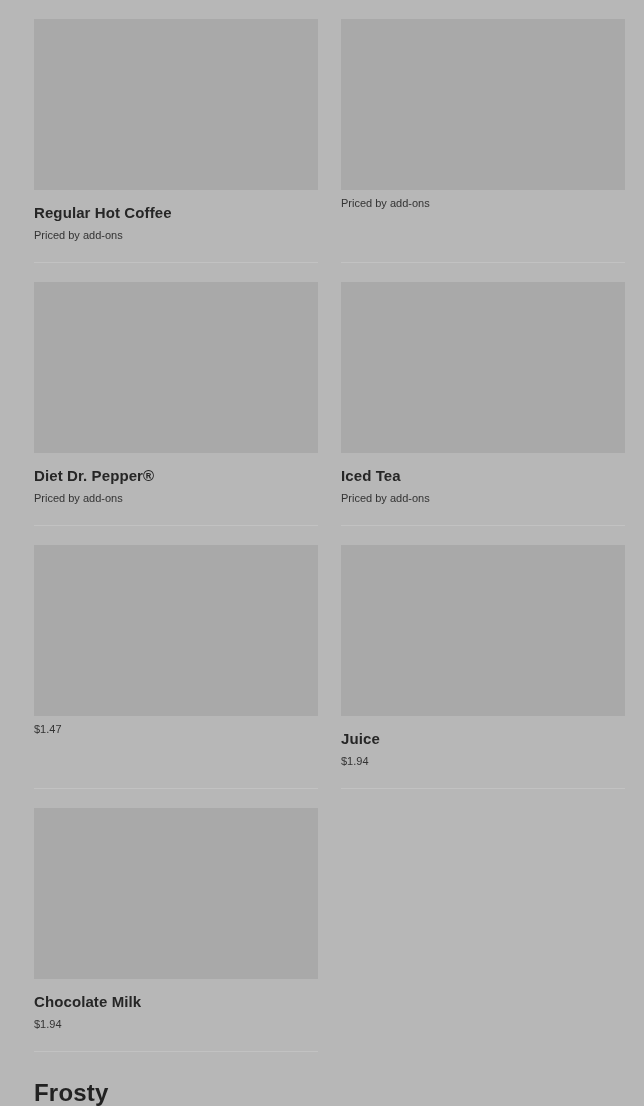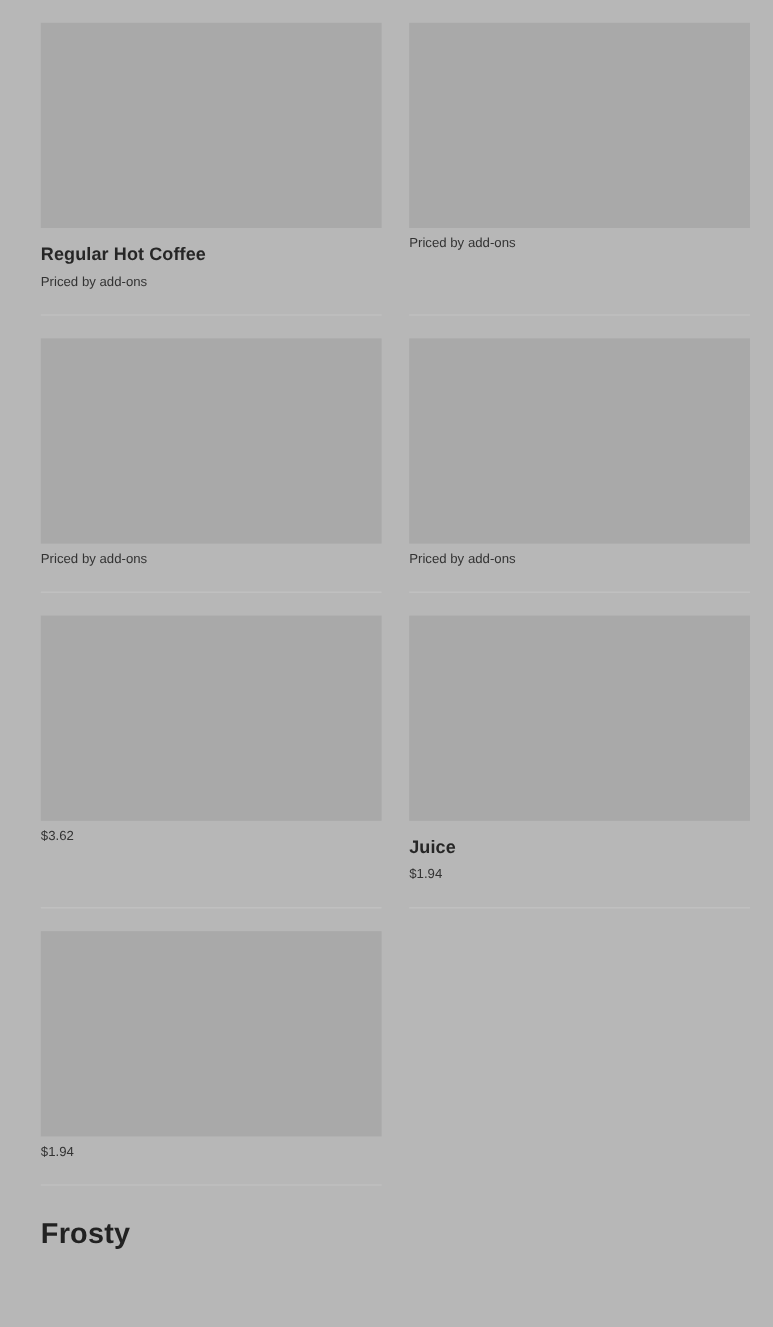--- a/index.html
+++ b/index.html
@@ -99,41 +99,44 @@
       <div class="product-price">Priced by add-ons</div>
     </div>
 
     <div class="product-card row-divider">
       <div class="product-image"></div>
       <div class="product-price">Priced by add-ons</div>
     </div>
 
     <div class="product-card row-divider">
       <div class="product-image"></div>
+      <div class="product-title">Diet Dr. Pepper®</div>
       <div class="product-price">Priced by add-ons</div>
     </div>
 
     <div class="product-card row-divider">
       <div class="product-image"></div>
+      <div class="product-title">Iced Tea</div>
       <div class="product-price">Priced by add-ons</div>
     </div>
 
     <div class="product-card row-divider">
       <div class="product-image"></div>
-      <div class="product-price">$3.62</div>
+      <div class="product-price">$1.47</div>
     </div>
 
     <div class="product-card row-divider">
       <div class="product-image"></div>
       <div class="product-title">Juice</div>
       <div class="product-price">$1.94</div>
     </div>
 
     <div class="product-card row-divider">
       <div class="product-image"></div>
+      <div class="product-title">Chocolate Milk</div>
       <div class="product-price">$1.94</div>
     </div>
 
     <div class="card-spacer"></div>
 
   </div>
 
   <div class="section-heading">Frosty</div>
 
 </div>

